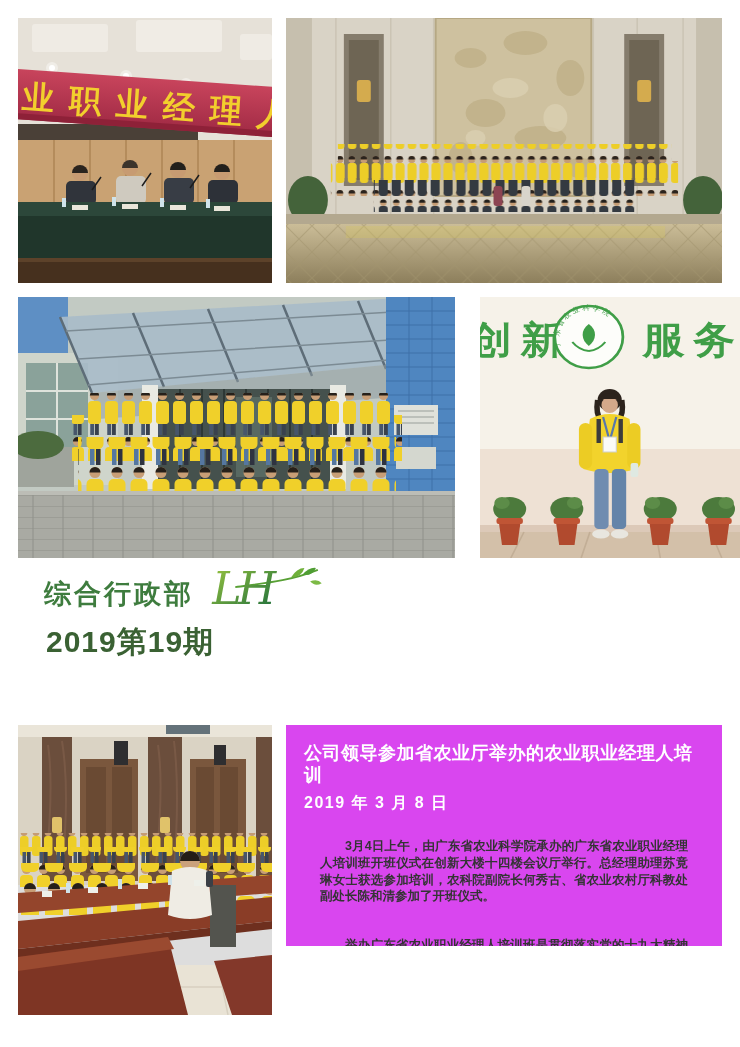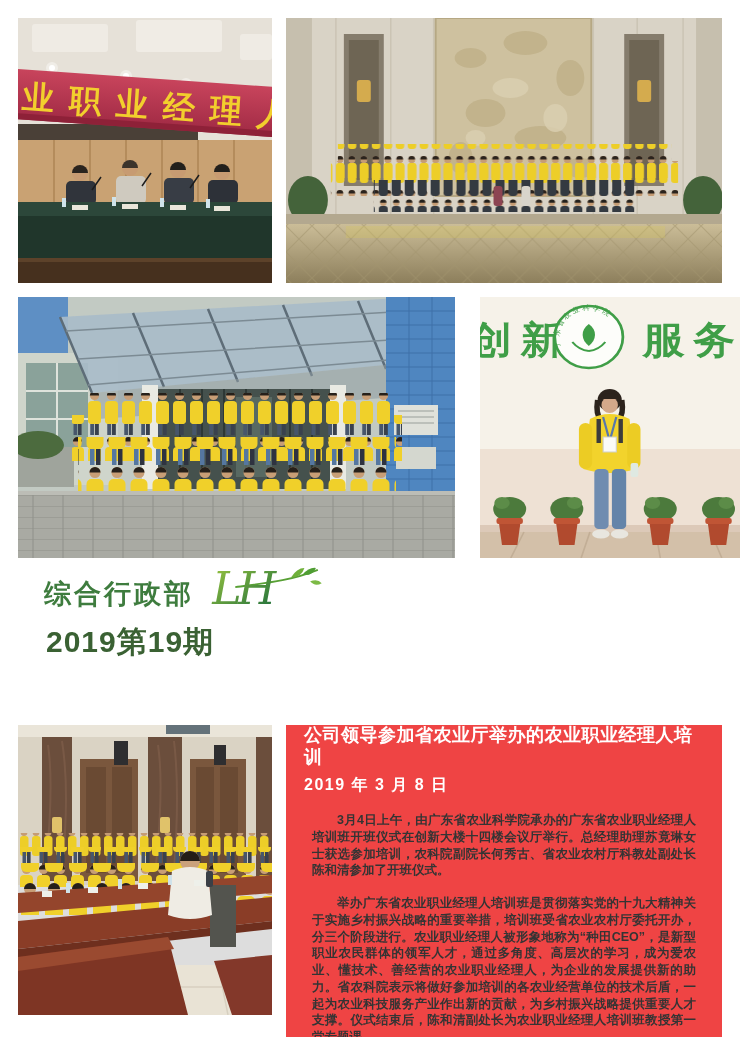--- a/index.html
+++ b/index.html
@@ -17,26 +17,26 @@
   .p5 { left:18px;  top:725px; width:254px; height:290px; }
 
   .masthead { position:absolute; left:44px; top:574px; width:670px; }
   .dept-row { display:flex; align-items:center; gap:14px; }
   .dept { font-size:27px; font-weight:bold; color:#3E7C3E; letter-spacing:3px; }
   .lh-logo { width:116px; height:48px; margin-top:-8px; }
   .title-row { display:flex; align-items:flex-end; margin-top:8px; }
   .bulletin { font-size:56px; font-weight:bold; color:#8CC153; letter-spacing:9px; line-height:1; }
   .issue { font-size:30px; font-weight:bold; color:#3A6133; margin-left:2px; padding-bottom:3px; letter-spacing:1px; }
 
-  .green-box { position:absolute; left:286px; top:725px; width:436px; height:312px;
-               background:#ef4444; padding:0 18px 10px; display:flex; flex-direction:column; overflow:hidden; }
+  .green-box { position:absolute; left:286px; top:725px; width:436px; height:221px;
+               background:#d946ef; padding:18px 18px 10px; display:flex; flex-direction:column; overflow:hidden; }
   .green-box h2 { font-size:18px; color:#fff; font-weight:bold; letter-spacing:.5px; margin:0 0 7px; line-height:1.2; }
   .art-date { font-size:16px; color:#fff; font-weight:bold; margin:0 0 8px; letter-spacing:1.5px; }
   .green-box p { font-size:12.5px; line-height:1.34; color:#343434; text-align:justify;
-                 text-indent:2em; font-weight:600; margin:8px; }
+                 text-indent:2em; font-weight:600; margin:16px; }
 </style>
 </head>
 <body>
 
 <svg width="0" height="0" style="position:absolute" aria-hidden="true">
   <defs>
     <linearGradient id="gLogo" x1="0" y1="0" x2="1" y2="1">
       <stop offset="0" stop-color="#9cc63f"></stop>
         <stop offset="1" stop-color="#15683c"></stop>
     </linearGradient>

